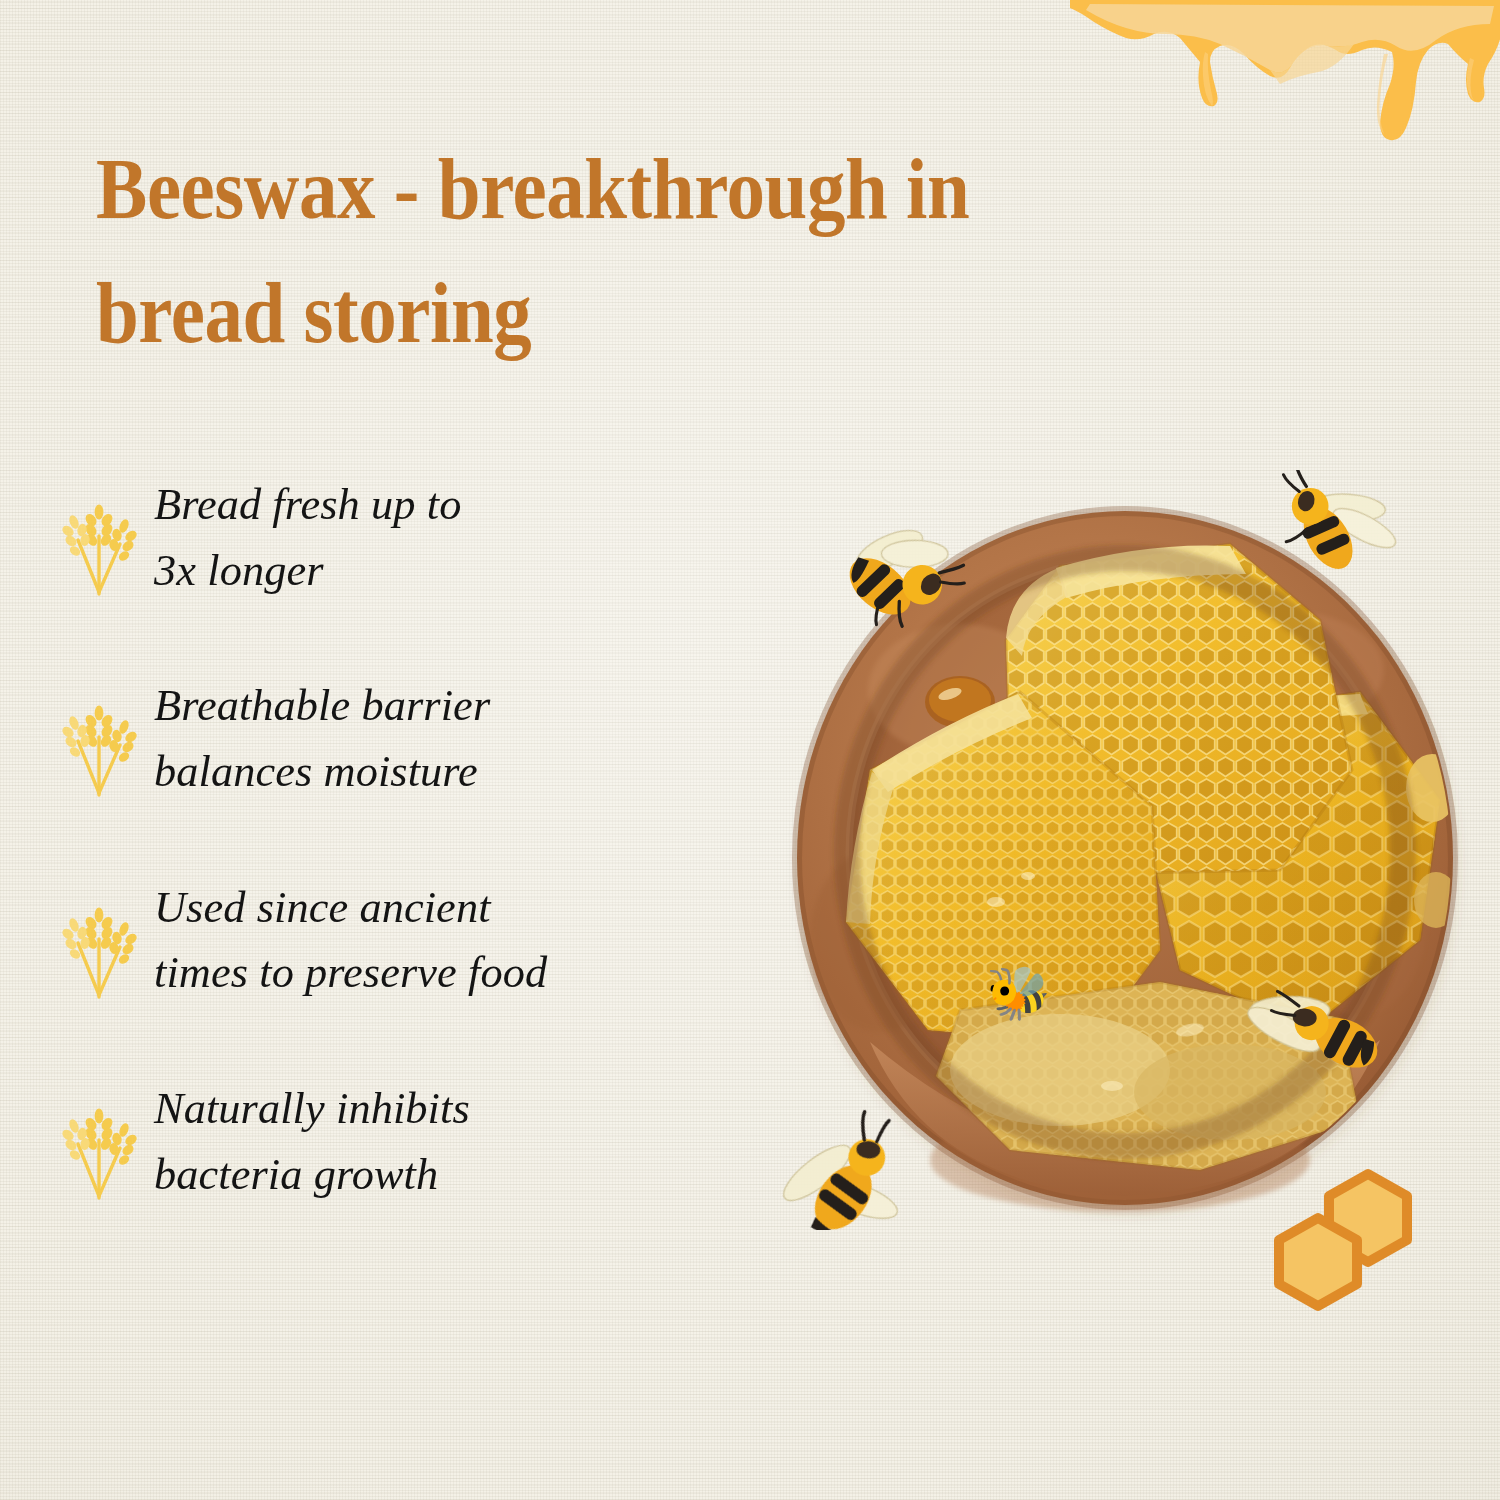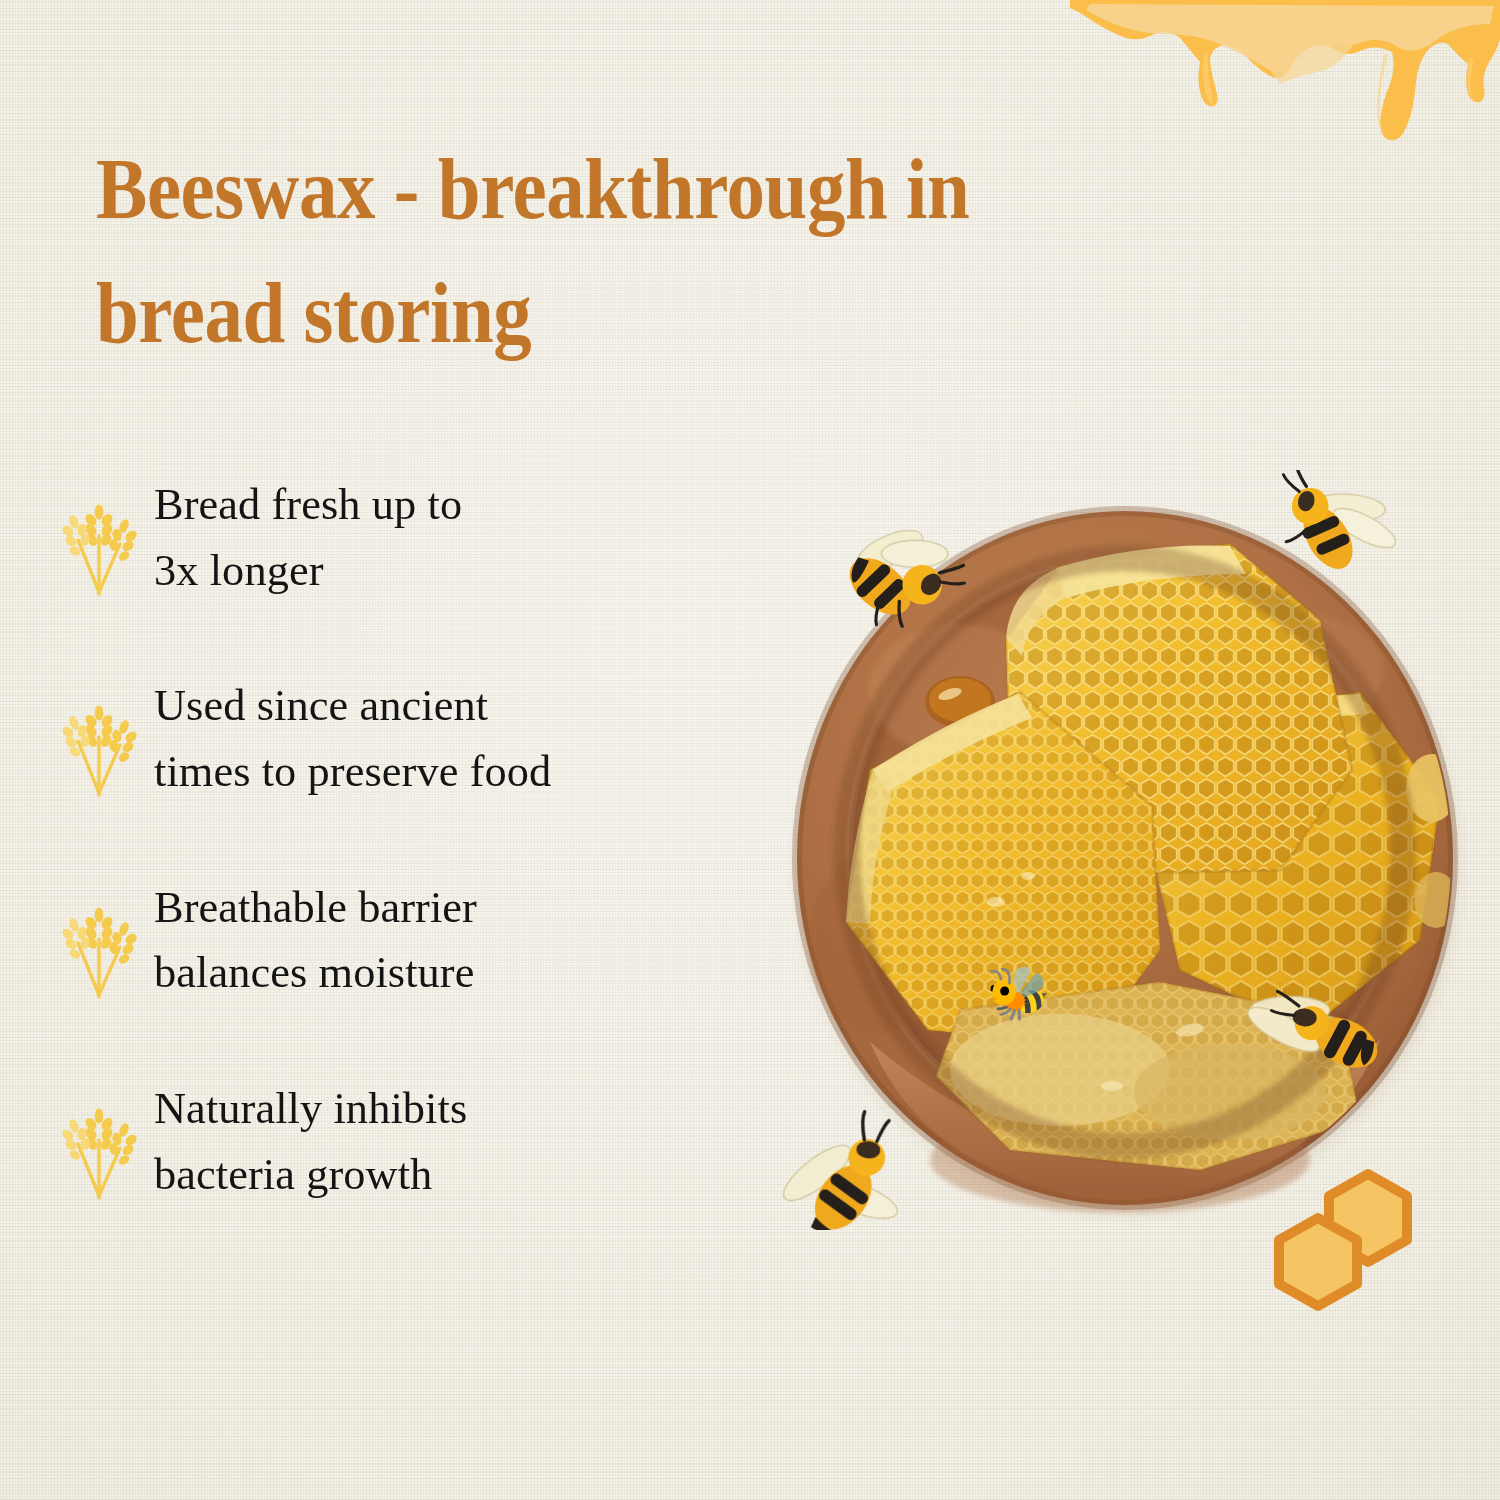--- a/index.html
+++ b/index.html
@@ -81,20 +81,21 @@
     position:absolute;
     left:60px; top:470px;
     width:700px;
     z-index:8;
   }
   .bullet{
     position:relative;
     display:flex;
     align-items:flex-start;
     margin-bottom:68px;
+    font-style:italic;
   }
   .bullet:last-child{ margin-bottom:0; }
 
   .wheat{
     flex:0 0 auto;
     width:78px; height:104px;
     margin-top:22px;
     margin-right:16px;
   }
   .btext{
@@ -486,22 +487,22 @@
             <ellipse cx="64" cy="34" rx="4.2" ry="7" transform="rotate(22 64 34)"></ellipse>
             <ellipse cx="71" cy="44" rx="4.6" ry="6.2" transform="rotate(52 71 44)"></ellipse>
             <ellipse cx="57" cy="43" rx="4.6" ry="6.2" transform="rotate(-14 57 43)"></ellipse>
             <ellipse cx="68" cy="54" rx="4.6" ry="6" transform="rotate(52 68 54)"></ellipse>
             <ellipse cx="54" cy="53" rx="4.6" ry="6" transform="rotate(-14 54 53)"></ellipse>
             <ellipse cx="64" cy="64" rx="4.2" ry="5.6" transform="rotate(52 64 64)"></ellipse>
           </g>
         </svg>
       </span>
       <div class="btext">
-        <span class="bline">Used since ancient</span>
-        <span class="bline">times to preserve food</span>
+        <span class="bline">Breathable barrier</span>
+        <span class="bline">balances moisture</span>
       </div>
     </div>
 
     <div class="bullet">
       <span class="wheat">
         <svg viewBox="0 0 78 104" xmlns="http://www.w3.org/2000/svg">
           <g stroke="#f5cb4e" stroke-width="3.4" stroke-linecap="round" fill="none">
             <path d="M39 102 V44"></path>
               <path d="M39 100 L18 48"></path>
               <path d="M39 100 L60 52"></path>
@@ -527,22 +528,22 @@
             <ellipse cx="64" cy="34" rx="4.2" ry="7" transform="rotate(22 64 34)"></ellipse>
             <ellipse cx="71" cy="44" rx="4.6" ry="6.2" transform="rotate(52 71 44)"></ellipse>
             <ellipse cx="57" cy="43" rx="4.6" ry="6.2" transform="rotate(-14 57 43)"></ellipse>
             <ellipse cx="68" cy="54" rx="4.6" ry="6" transform="rotate(52 68 54)"></ellipse>
             <ellipse cx="54" cy="53" rx="4.6" ry="6" transform="rotate(-14 54 53)"></ellipse>
             <ellipse cx="64" cy="64" rx="4.2" ry="5.6" transform="rotate(52 64 64)"></ellipse>
           </g>
         </svg>
       </span>
       <div class="btext">
-        <span class="bline">Breathable barrier</span>
-        <span class="bline">balances moisture</span>
+        <span class="bline">Used since ancient</span>
+        <span class="bline">times to preserve food</span>
       </div>
     </div>
 
     <div class="bullet">
       <span class="wheat">
         <svg viewBox="0 0 78 104" xmlns="http://www.w3.org/2000/svg">
           <g stroke="#f5cb4e" stroke-width="3.4" stroke-linecap="round" fill="none">
             <path d="M39 102 V44"></path>
               <path d="M39 100 L18 48"></path>
               <path d="M39 100 L60 52"></path>

